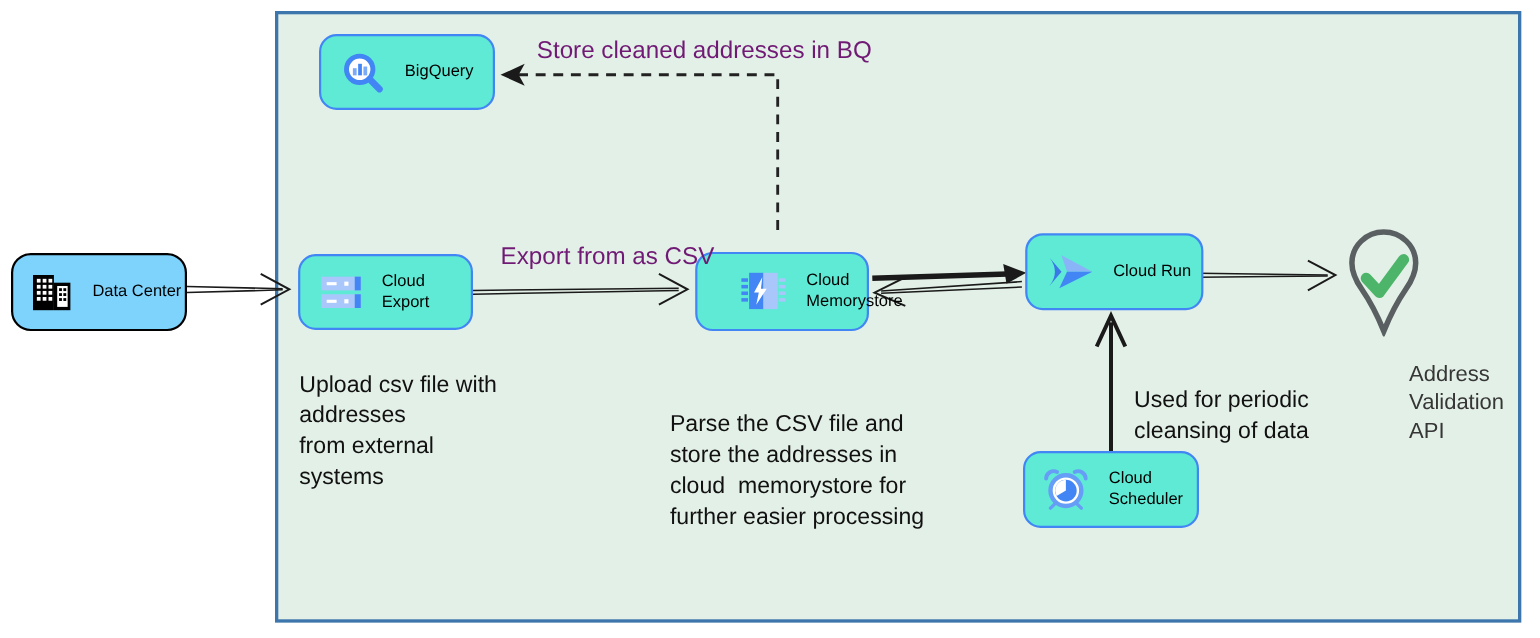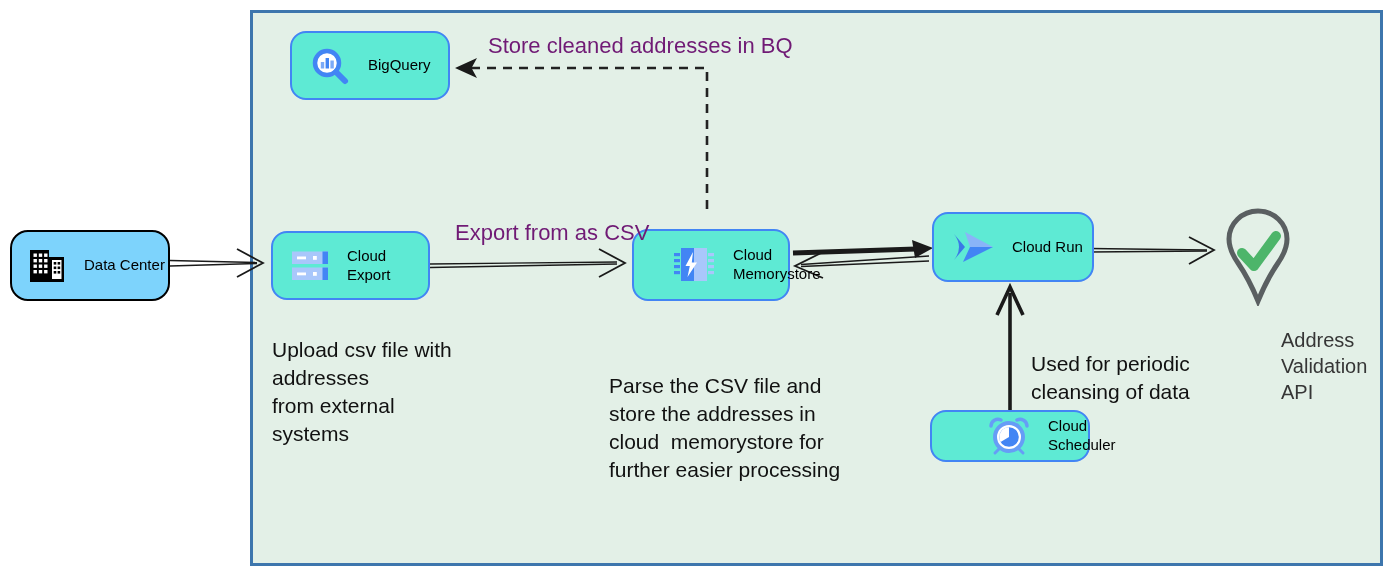--- a/index.html
+++ b/index.html
@@ -154,21 +154,21 @@
     <span class="nicon">
       <svg width="42" height="34" viewBox="0 0 42 34">
         <path d="M2,4 L13,17 L2,30 Q7,23.5 7,17 Q7,10.5 2,4 Z" fill="#3b78e7"></path>
         <polygon points="13,2 41,17 18,17" fill="#8ab4f8"></polygon>
         <polygon points="18,17 41,17 11,32" fill="#4285f4"></polygon>
       </svg>
     </span>
     <span class="nlabel">Cloud Run</span>
   </div>
 
-  <div class="node" style="left:930px;top:410px;width:160px;height:52px;padding-left:40px;">
+  <div class="node" style="left:930px;top:410px;width:160px;height:70px;">
     <span class="nicon" style="margin-left:16px;">
       <svg width="42" height="40" viewBox="0 0 42 40">
         <path d="M3,10 A7,7 0 0 1 13,4" stroke="#669df6" stroke-width="3.5" fill="none" stroke-linecap="round"></path>
         <path d="M29,4 A7,7 0 0 1 39,10" stroke="#669df6" stroke-width="3.5" fill="none" stroke-linecap="round"></path>
         <path d="M11,33 L7,37" stroke="#669df6" stroke-width="3" stroke-linecap="round"></path>
         <path d="M31,33 L35,37" stroke="#669df6" stroke-width="3" stroke-linecap="round"></path>
         <circle cx="21" cy="21" r="14" fill="#ffffff" stroke="#669df6" stroke-width="4"></circle>
         <circle cx="21" cy="21" r="9.8" fill="#4285f4"></circle>
         <path d="M21,21 L21,11.2 A9.8,9.8 0 0 0 12.6,25.9 Z" fill="#ffffff"></path>
       </svg>

